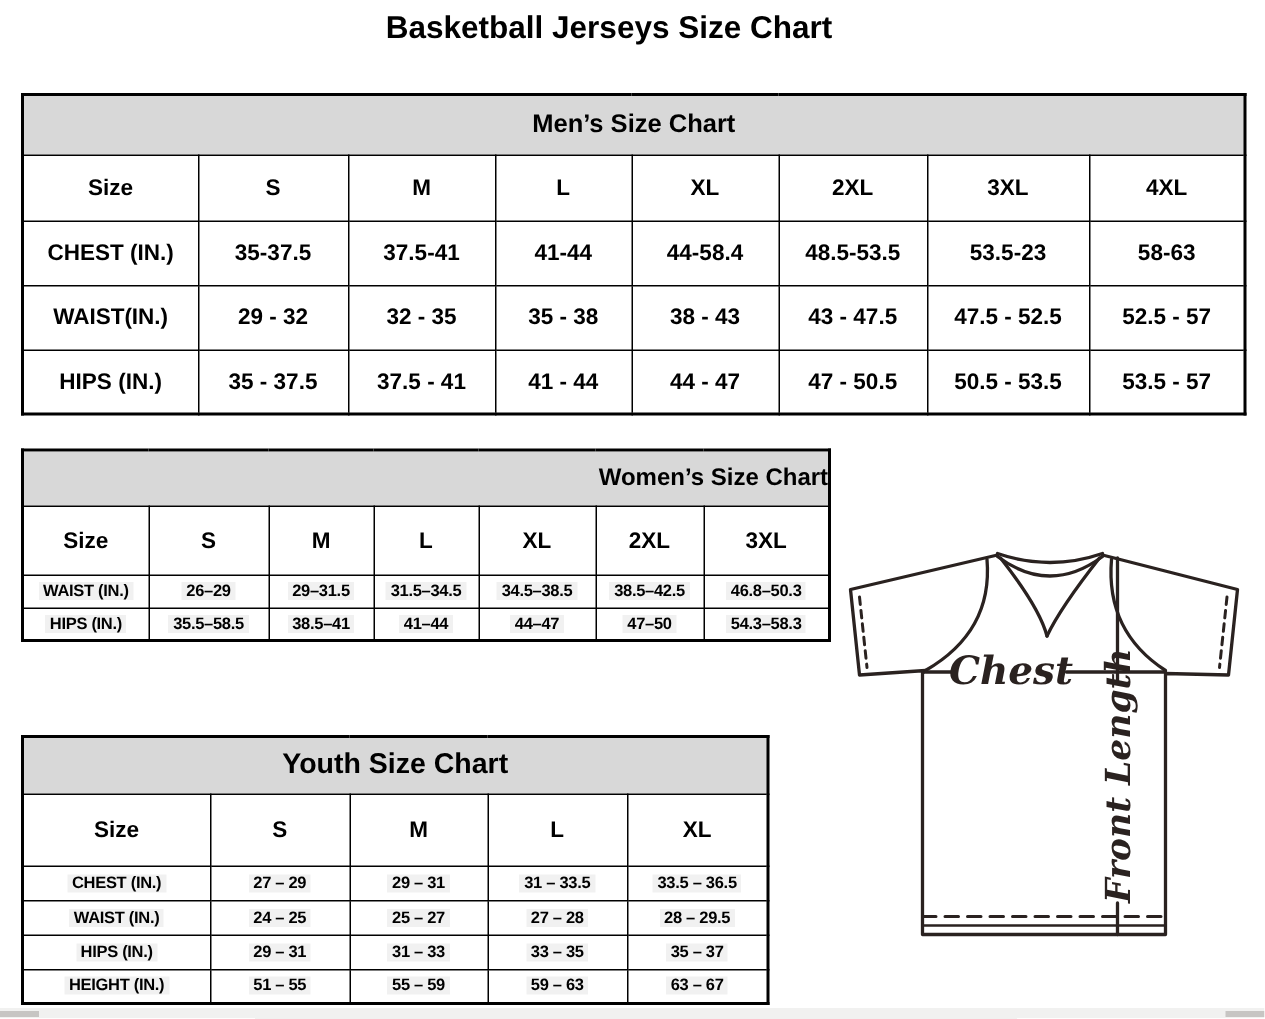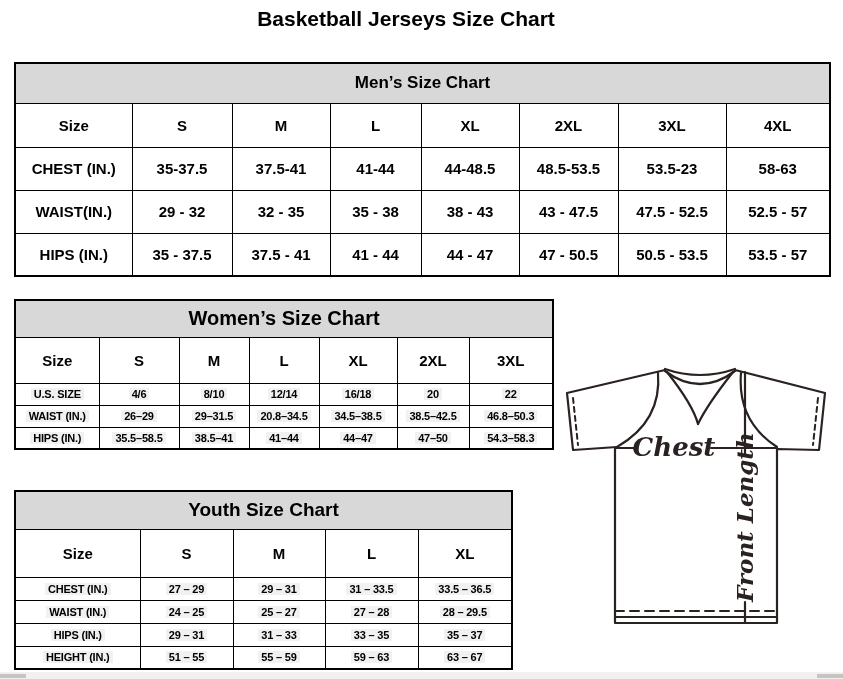--- a/index.html
+++ b/index.html
@@ -21,21 +21,21 @@
   }
   .band-cell { background:#d8d8d8; font-size:17px; font-weight:bold; border-bottom:2px solid #000; }
   
   .mens { left:14px; top:62px; width:815px; }
   .mens .band-row    { height:40px; }
   .mens .header-row  { height:44px; font-size:15px; }
   .mens .data-row    { height:43px; font-size:15px; }
   
   .womens { left:14px; top:299px; width:538px; }
   .womens .band-row   { height:37px; }
-  .womens .band-cell  { font-size:20px; }
+  .womens .band-cell  { font-size:16px;text-align:right; }
   .womens .header-row { height:46px; font-size:15px; }
   .womens .data-row   { height:22px; font-size:11px; letter-spacing:-0.2px; }
   
   .youth { left:14px; top:490px; width:497px; }
   .youth .band-row   { height:38px; }
   .youth .band-cell  { font-size:19px; }
   .youth .header-row { height:48px; font-size:15px; }
   .youth .data-row   { height:23px; font-size:11px; letter-spacing:-0.2px; }
   .hl { background:#f1f1f1; padding:0 3px; }
   
@@ -84,21 +84,21 @@
       <th>XL</th>
       <th>2XL</th>
       <th>3XL</th>
       <th>4XL</th>
     </tr>
     <tr class="data-row">
       <td>CHEST (IN.)</td>
       <td>35-37.5</td>
       <td>37.5-41</td>
       <td>41-44</td>
-      <td>44-48.5</td>
+      <td>44-58.4</td>
       <td>48.5-53.5</td>
       <td>53.5-23</td>
       <td>58-63</td>
     </tr>
     <tr class="data-row">
       <td>WAIST(IN.)</td>
       <td>29 - 32</td>
       <td>32 - 35</td>
       <td>35 - 38</td>
       <td>38 - 43</td>
@@ -136,33 +136,24 @@
     <tr class="header-row">
       <th>Size</th>
       <th>S</th>
       <th>M</th>
       <th>L</th>
       <th>XL</th>
       <th>2XL</th>
       <th>3XL</th>
     </tr>
     <tr class="data-row">
-      <td><span class="hl">U.S. SIZE</span></td>
-      <td><span class="hl">4/6</span></td>
-      <td><span class="hl">8/10</span></td>
-      <td><span class="hl">12/14</span></td>
-      <td><span class="hl">16/18</span></td>
-      <td><span class="hl">20</span></td>
-      <td><span class="hl">22</span></td>
-    </tr>
-    <tr class="data-row">
       <td><span class="hl">WAIST (IN.)</span></td>
       <td><span class="hl">26–29</span></td>
       <td><span class="hl">29–31.5</span></td>
-      <td><span class="hl">20.8–34.5</span></td>
+      <td><span class="hl">31.5–34.5</span></td>
       <td><span class="hl">34.5–38.5</span></td>
       <td><span class="hl">38.5–42.5</span></td>
       <td><span class="hl">46.8–50.3</span></td>
     </tr>
     <tr class="data-row">
       <td><span class="hl">HIPS (IN.)</span></td>
       <td><span class="hl">35.5–58.5</span></td>
       <td><span class="hl">38.5–41</span></td>
       <td><span class="hl">41–44</span></td>
       <td><span class="hl">44–47</span></td>

